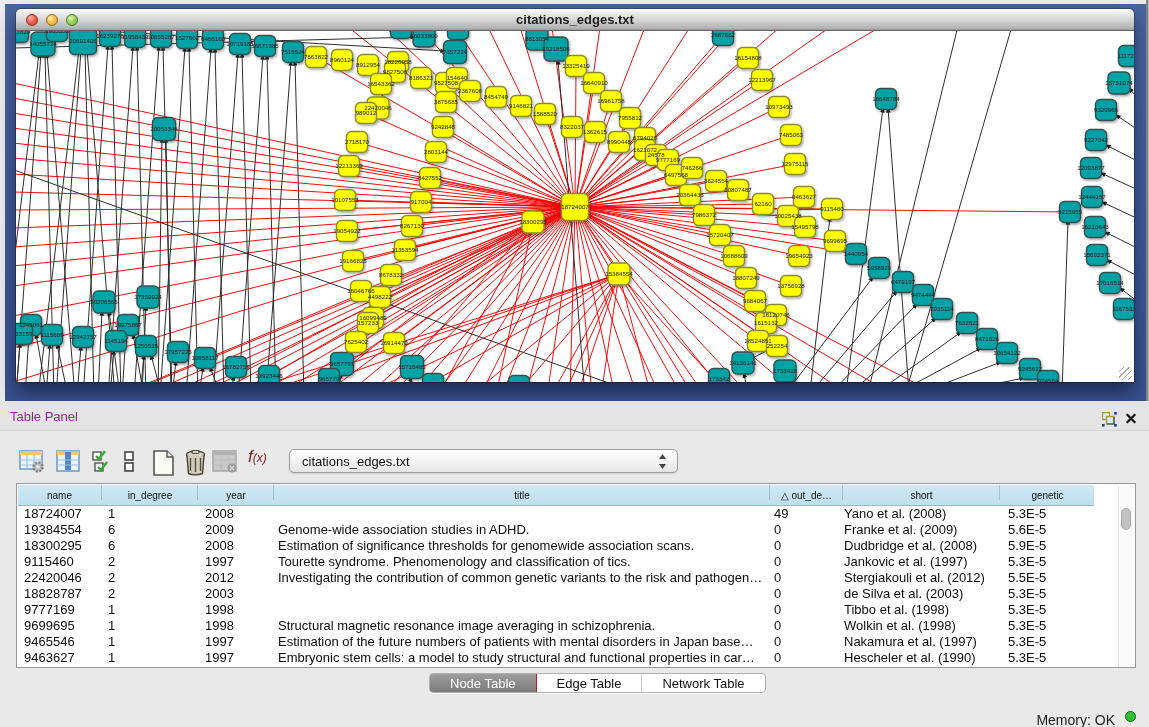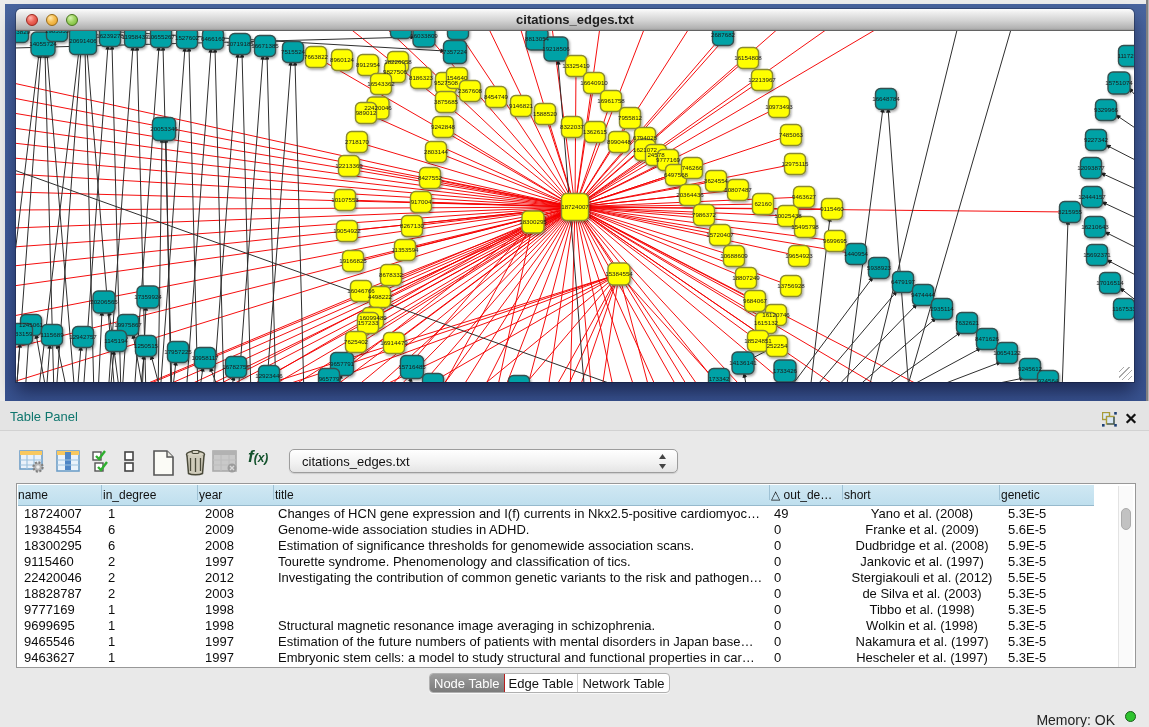--- a/index.html
+++ b/index.html
@@ -14,42 +14,42 @@
 .titletx{position:absolute;left:0;top:3px;width:100%;text-align:center;font-size:13px;font-weight:bold;color:#1d1d1d}
 .tl{position:absolute;top:5px;width:12px;height:12px;border-radius:50%}
 .tl.r{left:10px;background:radial-gradient(circle at 35% 30%,#ffb3ac,#ec6559 45%,#d23b30);border:1px solid #9e251d}
 .tl.y{left:30px;background:radial-gradient(circle at 35% 30%,#ffe9b0,#f5bd4f 45%,#e19d2a);border:1px solid #9a6a14}
 .tl.g{left:50px;background:radial-gradient(circle at 35% 30%,#d6f3b2,#9ed360 45%,#6fb52f);border:1px solid #47761c}
 .canvas{position:absolute;left:0;top:22px;width:1118px;height:351px;background:#fff;overflow:hidden}
 .grip{position:absolute;right:2px;bottom:2px;width:13px;height:13px;
  background:repeating-linear-gradient(135deg,transparent 0 3px,#aaa 3px 4px)}
 .panel{position:absolute;left:0;top:401px;width:1149px;height:326px;background:#e9e9e9}
 .ptitle{position:absolute;left:0;top:0;width:100%;height:30px;background:#e4e4e4;border-bottom:1px solid #d2d2d2}
-.ptitle span{position:absolute;left:10px;top:8px;font-size:13px;color:#0f766e}
+.ptitle span{position:absolute;left:10px;top:8px;font-size:13px;color:#a21caf}
 .flicon{position:absolute;right:32px;top:11px;width:15px;height:15px}
 .xicon{position:absolute;right:12px;top:11px;width:12px;height:13px}
 .toolbar{position:absolute;left:0;top:31px;width:100%;height:50px}
 .ticon{position:absolute;top:18px}
 .combo{position:absolute;left:289px;top:17px;width:389px;height:24px;border:1px solid #9d9d9d;border-radius:5px;
  background:linear-gradient(180deg,#ffffff,#f1f1f1 60%,#e4e4e4);box-shadow:0 1px 1px rgba(0,0,0,.12);
  font-size:13px;color:#111;line-height:23px;padding-left:12px}
 .tablebox{position:absolute;left:16px;top:82px;width:1120px;height:185px;background:#fff;border:1px solid #989898}
 .thead{position:absolute;left:1px;top:1px;width:1076px;height:21px;background:linear-gradient(180deg,#d0e8f3,#bfdfee);border-bottom:1px solid #96b9cc}
-.th{position:absolute;top:0;height:15px;font-size:12px;color:#111;text-align:left;line-height:21px;border-right:1px solid #9fc2d5}
+.th{position:absolute;top:0;height:15px;font-size:10px;color:#111;text-align:center;line-height:21px;border-right:1px solid #9fc2d5}
 .tbody{position:absolute;left:1px;top:22px;width:1076px;height:160px;overflow:hidden;font-size:13px;color:#0c0c0c}
 .tr{position:relative;width:100%;height:16px;line-height:16px;white-space:nowrap}
 .c{position:absolute;top:0;height:16px;overflow:hidden}
 .c0{left:6px;width:78px}.c1{left:90px;width:92px}.c2{left:187px;width:60px}
-.c3{left:260px;width:492px}.c4{left:756px;width:68px}.c5{left:826px;width:156px;text-align:center}
+.c3{left:260px;width:492px}.c4{left:756px;width:68px}.c5{left:826px;width:156px;}
 .c6{left:990px;width:88px}
 .vsb{position:absolute;right:2px;top:2px;width:15px;height:181px;background:#fafafa;border-left:1px solid #e3e3e3}
 .vthumb{position:absolute;left:2px;top:22px;width:10px;height:22px;border-radius:6px;background:#c2c2c2;border:1px solid #ababab}
 .segs{position:absolute;left:429px;top:272px;height:20px;border:1px solid #b0b0b0;border-radius:4px;background:#fff;
  box-shadow:0 1px 0 rgba(255,255,255,.7);display:flex;overflow:hidden}
-.seg{font-size:13px;line-height:19px;padding:0 4px;color:#111}
+.seg{font-size:13px;line-height:19px;padding:0 20px;color:#111}
 .seg.sel{background:linear-gradient(180deg,#9d9d9d,#7b7b7b);color:#fff}
 .seg.mid{border-left:1px solid #b91c1c;border-right:1px solid #ccc}
 .status{position:absolute;right:34px;top:311px;font-size:14px;color:#222}
 .dot{position:absolute;right:13px;top:310px;width:11px;height:11px;border-radius:50%;background:#2fc32f;border:1.5px solid #1c5c1c}
 </style></head>
 <body>
 <div class="desktop"></div>
 <div class="win">
   <div class="canvas">
       <svg width="1118" height="351" viewBox="16 31 1118 351" style="position:absolute;left:0;top:0">
@@ -628,21 +628,21 @@
       <path d="M7.5 8v13M12.5 8v14M17.5 8v13" stroke="#4a4a3a" stroke-width="1.3"></path>
       <rect x="9" y="0.5" width="7" height="3" rx="1.5" fill="#d8d4c4" stroke="#4a4a3a" stroke-width="1.2"></rect>
     </svg>
     <svg class="ticon" style="left:212px" width="26" height="24" viewBox="0 0 26 24">
       <rect x="1" y="1" width="23" height="20" fill="#c9c9c9" stroke="#ababab" stroke-width="1.6"></rect>
       <rect x="1" y="1" width="23" height="4" fill="#b2b2b2"></rect>
       <path d="M1 10h23M1 15h23M9 5v16M17 5v16" stroke="#bdbdbd" stroke-width="1.2"></path>
       <circle cx="20" cy="18" r="4.5" fill="#9c9c9c"></circle>
         <path d="M18 16l4 4M22 16l-4 4" stroke="#d8d8d8" stroke-width="1.4"></path>
     </svg>
-    <div class="ticon" style="left:248px;top:15px;font-size:17px;font-style:italic;font-weight:bold;color:#14532d">f<span style="font-size:12px">(x)</span></div>
+    <div class="ticon" style="left:248px;top:15px;font-size:17px;font-style:italic;font-weight:normal;color:#7f1d1d">f<span style="font-size:12px">(x)</span></div>
     <div class="combo">citations_edges.txt
       <svg style="position:absolute;right:10px;top:4px" width="9" height="15" viewBox="0 0 9 15">
         <path d="M4.5 0L8 5H1z" fill="#444"></path>
           <path d="M4.5 15L8 10H1z" fill="#444"></path>
         </svg>
     </div>
   </div>
   <div class="tablebox">
     <div class="thead">
       <div class="th" style="left:0;width:84px">name</div>
@@ -651,21 +651,20 @@
       <div class="th" style="left:257px;width:495px">title</div>
       <div class="th" style="left:753px;width:72px">△ out_de…</div>
       <div class="th" style="left:826px;width:156px">short</div>
       <div class="th" style="left:983px;width:93px;border-right:none">genetic</div>
     </div>
     <div class="tbody">
 <div class="tr">
           <div class="c c0">18724007</div>
           <div class="c c1">1</div>
           <div class="c c2">2008</div>
-          <div class="c c3">Changes of HCN gene expression and I(f) currents in Nkx2.5-positive cardiomyoc…</div>
           <div class="c c4">49</div>
           <div class="c c5">Yano et al. (2008)</div>
           <div class="c c6">5.3E-5</div>
         </div>
 <div class="tr">
           <div class="c c0">19384554</div>
           <div class="c c1">6</div>
           <div class="c c2">2009</div>
           <div class="c c3">Genome-wide association studies in ADHD.</div>
           <div class="c c4">0</div>
@@ -732,21 +731,21 @@
           <div class="c c4">0</div>
           <div class="c c5">Nakamura et al. (1997)</div>
           <div class="c c6">5.3E-5</div>
         </div>
 <div class="tr">
           <div class="c c0">9463627</div>
           <div class="c c1">1</div>
           <div class="c c2">1997</div>
           <div class="c c3">Embryonic stem cells: a model to study structural and functional properties in car…</div>
           <div class="c c4">0</div>
-          <div class="c c5">Hescheler et al. (1997)</div>
+          <div class="c c5">Hescheler et al. (1990)</div>
           <div class="c c6">5.3E-5</div>
         </div>
     </div>
     <div class="vsb">
         <div class="vthumb"></div>
       </div>
   </div>
   <div class="segs">
     <div class="seg sel">Node Table</div>
       <div class="seg mid">Edge Table</div>

